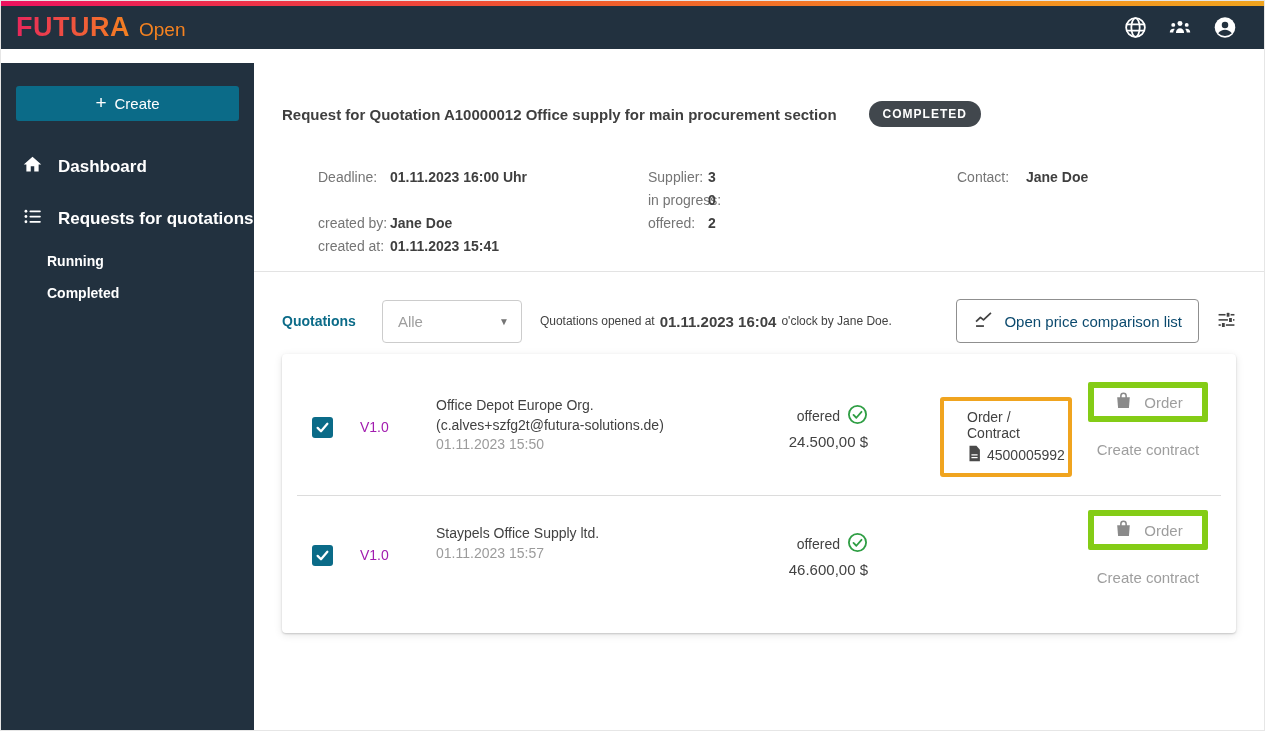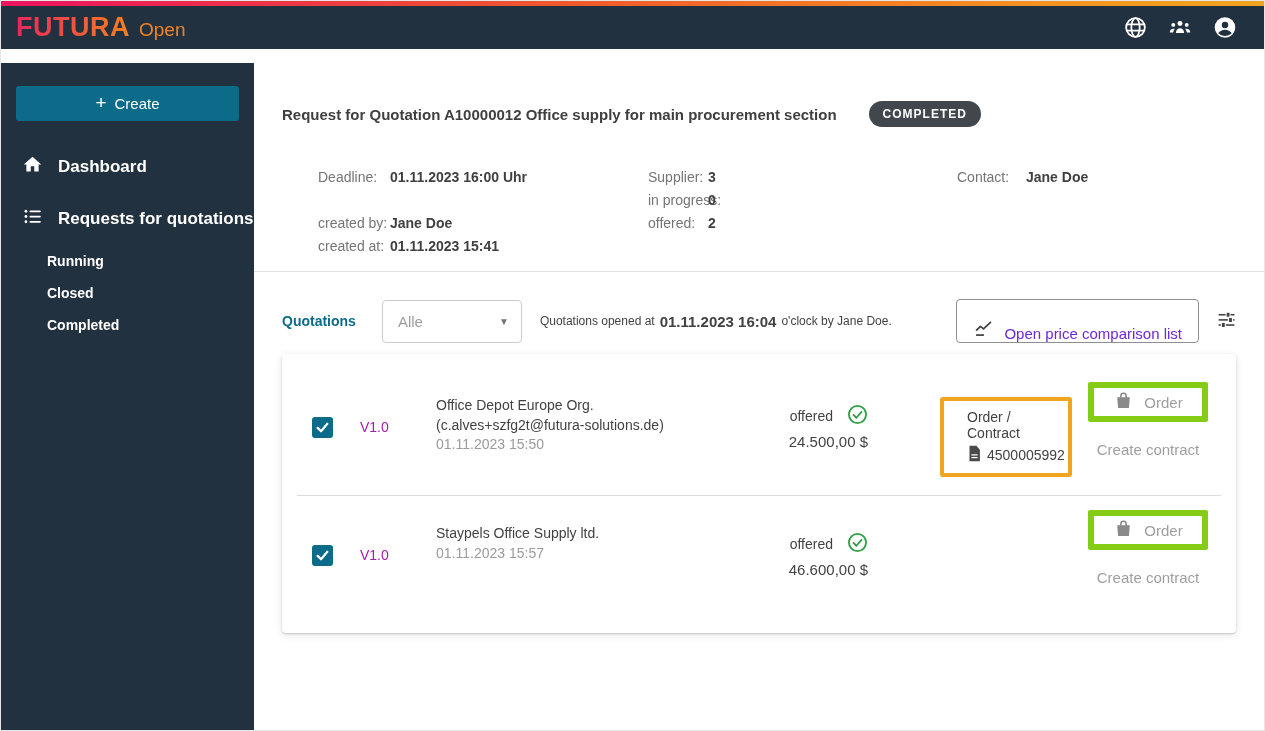--- a/index.html
+++ b/index.html
@@ -45,38 +45,38 @@
   .section-divider { border:none; border-top:1px solid #e3e3e3; margin-top:10px; }
 
   .toolbar { display:flex; align-items:center; height:46px; margin:26px 28px 0 28px; }
   .q-label { color:#0b6b88; font-weight:700; font-size:14px; }
   .select { width:140px; height:43px; border:1px solid #ccc; border-radius:4px;
          display:flex; align-items:center; padding:0 12px 0 15px; margin-left:26px;
          color:#9e9e9e; font-size:15px; cursor:pointer; background:#fff; }
   .caret { margin-left:auto; font-size:10px; color:#757575; }
   .opened { margin-left:18px; font-size:12px; color:#424242; display:flex; align-items:center; }
   .opened-time { font-size:15px; font-weight:700; margin:0 5px; }
-  .price-btn { margin-left:auto; height:44px; display:flex; align-items:flex-end; gap:10px;
+  .price-btn { margin-left:auto; height:44px; display:flex; align-items:center; gap:10px;
          border:1px solid #8f8f8f; border-radius:4px; background:#fff; padding:0 16px;
-         font-size:15px; color:#6d28d9; font-family:inherit; cursor:pointer; }
+         font-size:15px; color:#0c4a6e; font-family:inherit; cursor:pointer; }
   .tune-btn { margin-left:18px; background:none; border:none; cursor:pointer; display:flex; align-items:center; }
 
   .card { margin:10px 28px 0 28px; background:#fff; border-radius:4px; padding:14px 0 20px 0;
          box-shadow:0 1px 2px rgba(0,0,0,.18), 0 2px 8px rgba(0,0,0,.10); }
   .row { display:flex; align-items:flex-start; padding:14px 28px 18px 30px; min-height:117px; }
   .row-divider { border:none; border-top:1px solid #dcdcdc; margin:0 15px; }
 
   .checkbox { width:21px; height:21px; background:#0b6b88; border-radius:3px; margin-top:35px;
          display:flex; align-items:center; justify-content:center; cursor:pointer; flex:none; }
   .version { margin-top:37px; margin-left:27px; width:42px; color:#a21caf; font-size:14px; flex:none; }
   .supplier-block { margin-top:14px; margin-left:34px; width:330px; font-size:14px; line-height:19.5px; flex:none; }
   .supplier-name, .supplier-email { color:#424242; }
   .supplier-date { color:#9b9b9b; }
   .status-block { margin-top:22px; width:102px; text-align:right; flex:none; }
-  .status-line { font-size:14px; color:#424242; display:flex; align-items:center; justify-content:flex-end; gap:14px; }
+  .status-line { font-size:14px; color:#424242; display:flex; align-items:center; justify-content:flex-end; gap:7px; }
   .price { font-size:15px; color:#424242; margin-top:5px; }
   .contract-box { margin-top:15px; margin-left:72px; width:132px; border:4px solid #f0a41f;
          border-radius:3px; padding:8px 23px; font-size:14px; color:#424242; cursor:pointer; flex:none; }
   .contract-num { display:flex; align-items:center; gap:5px; margin-top:4px; }
   .right-col { margin-left:auto; width:120px; display:flex; flex-direction:column; align-items:center; flex:none; }
   .order-btn { width:120px; height:40px; border:6px solid #84cc16; border-radius:2px; background:#fff;
          display:flex; align-items:center; justify-content:center; gap:10px;
          font-size:15px; color:#9e9e9e; font-family:inherit; cursor:pointer; }
   .create-contract { margin-top:19px; font-size:15px; color:#9e9e9e; cursor:pointer; }
 </style>
@@ -141,21 +141,20 @@
               <rect x="8.5" y="5" width="13" height="2.1" rx="1"></rect>
             <circle cx="4.5" cy="12" r="1.6"></circle>
               <rect x="8.5" y="11" width="13" height="2.1" rx="1"></rect>
             <circle cx="4.5" cy="18" r="1.6"></circle>
               <rect x="8.5" y="17" width="13" height="2.1" rx="1"></rect>
           </svg>
         </span>
         <span>Requests for quotations</span>
       </div>
       <div class="nav-sub">Running</div>
-      <div class="nav-sub">Closed</div>
       <div class="nav-sub">Completed</div>
     </nav>
   </aside>
 
   <main class="content">
     <div class="title-row">
       <h1 class="page-title">Request for Quotation A10000012 Office supply for main procurement section</h1>
       <span class="badge">COMPLETED</span>
     </div>
 

